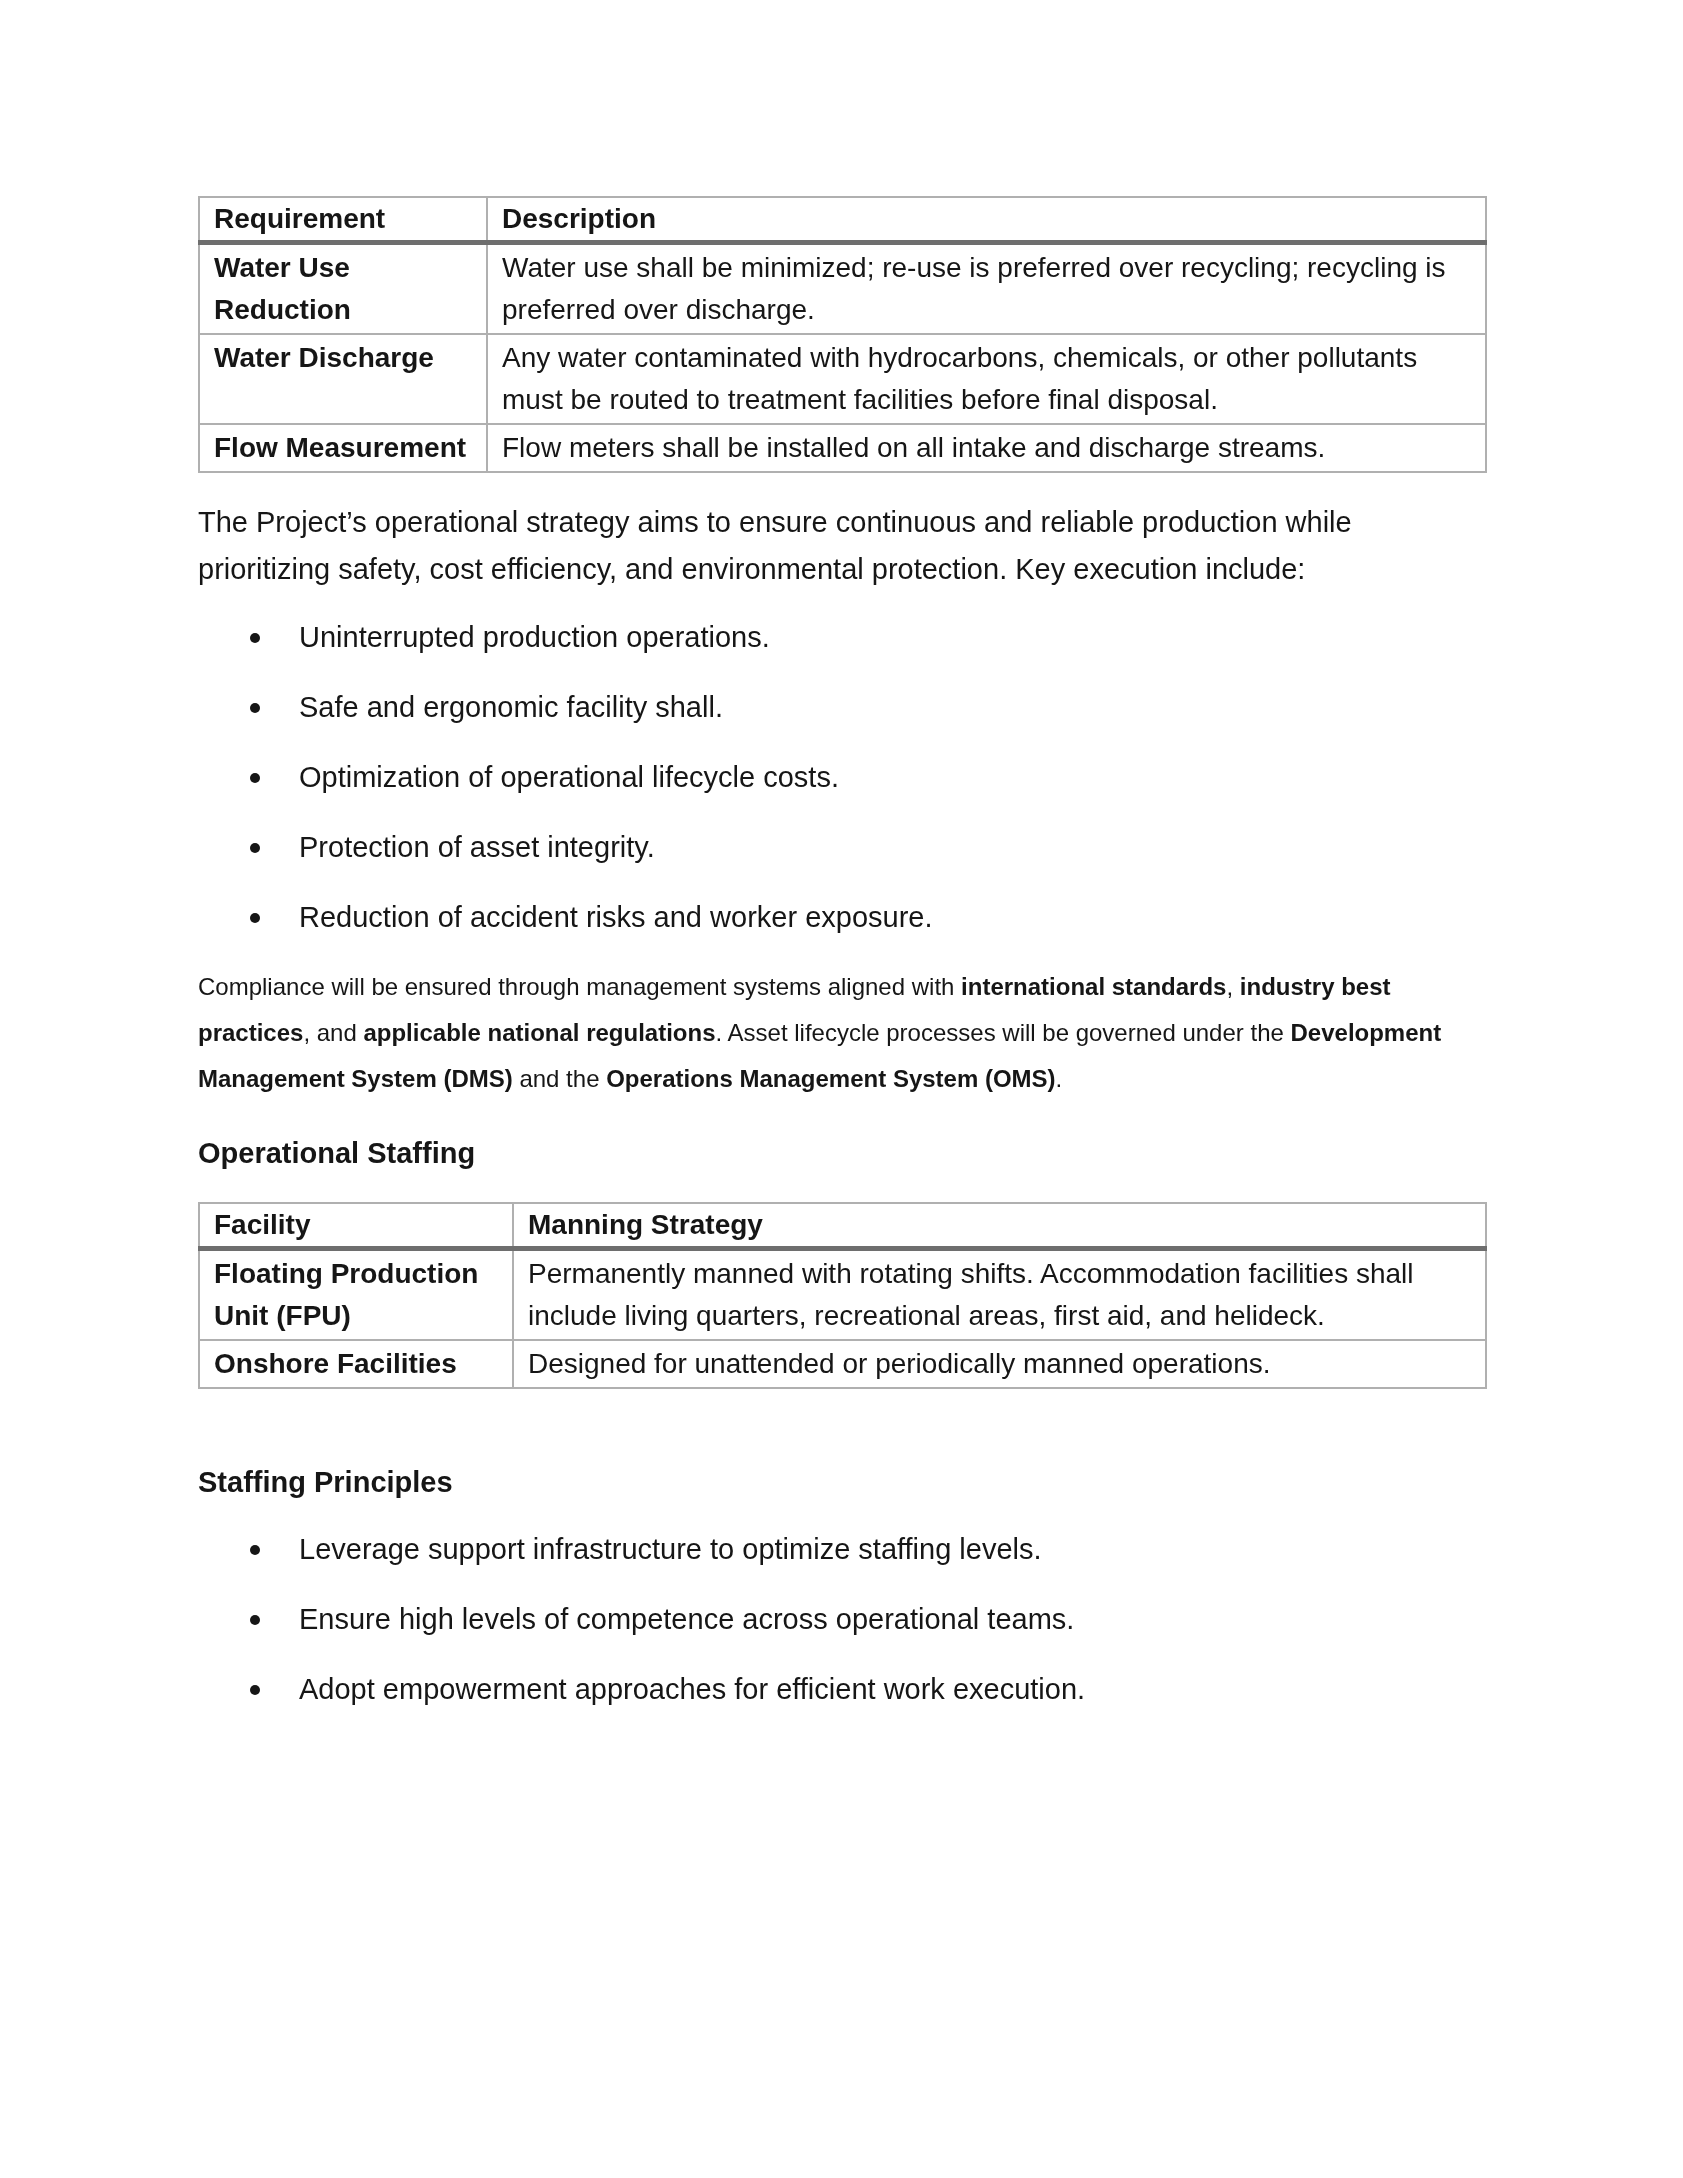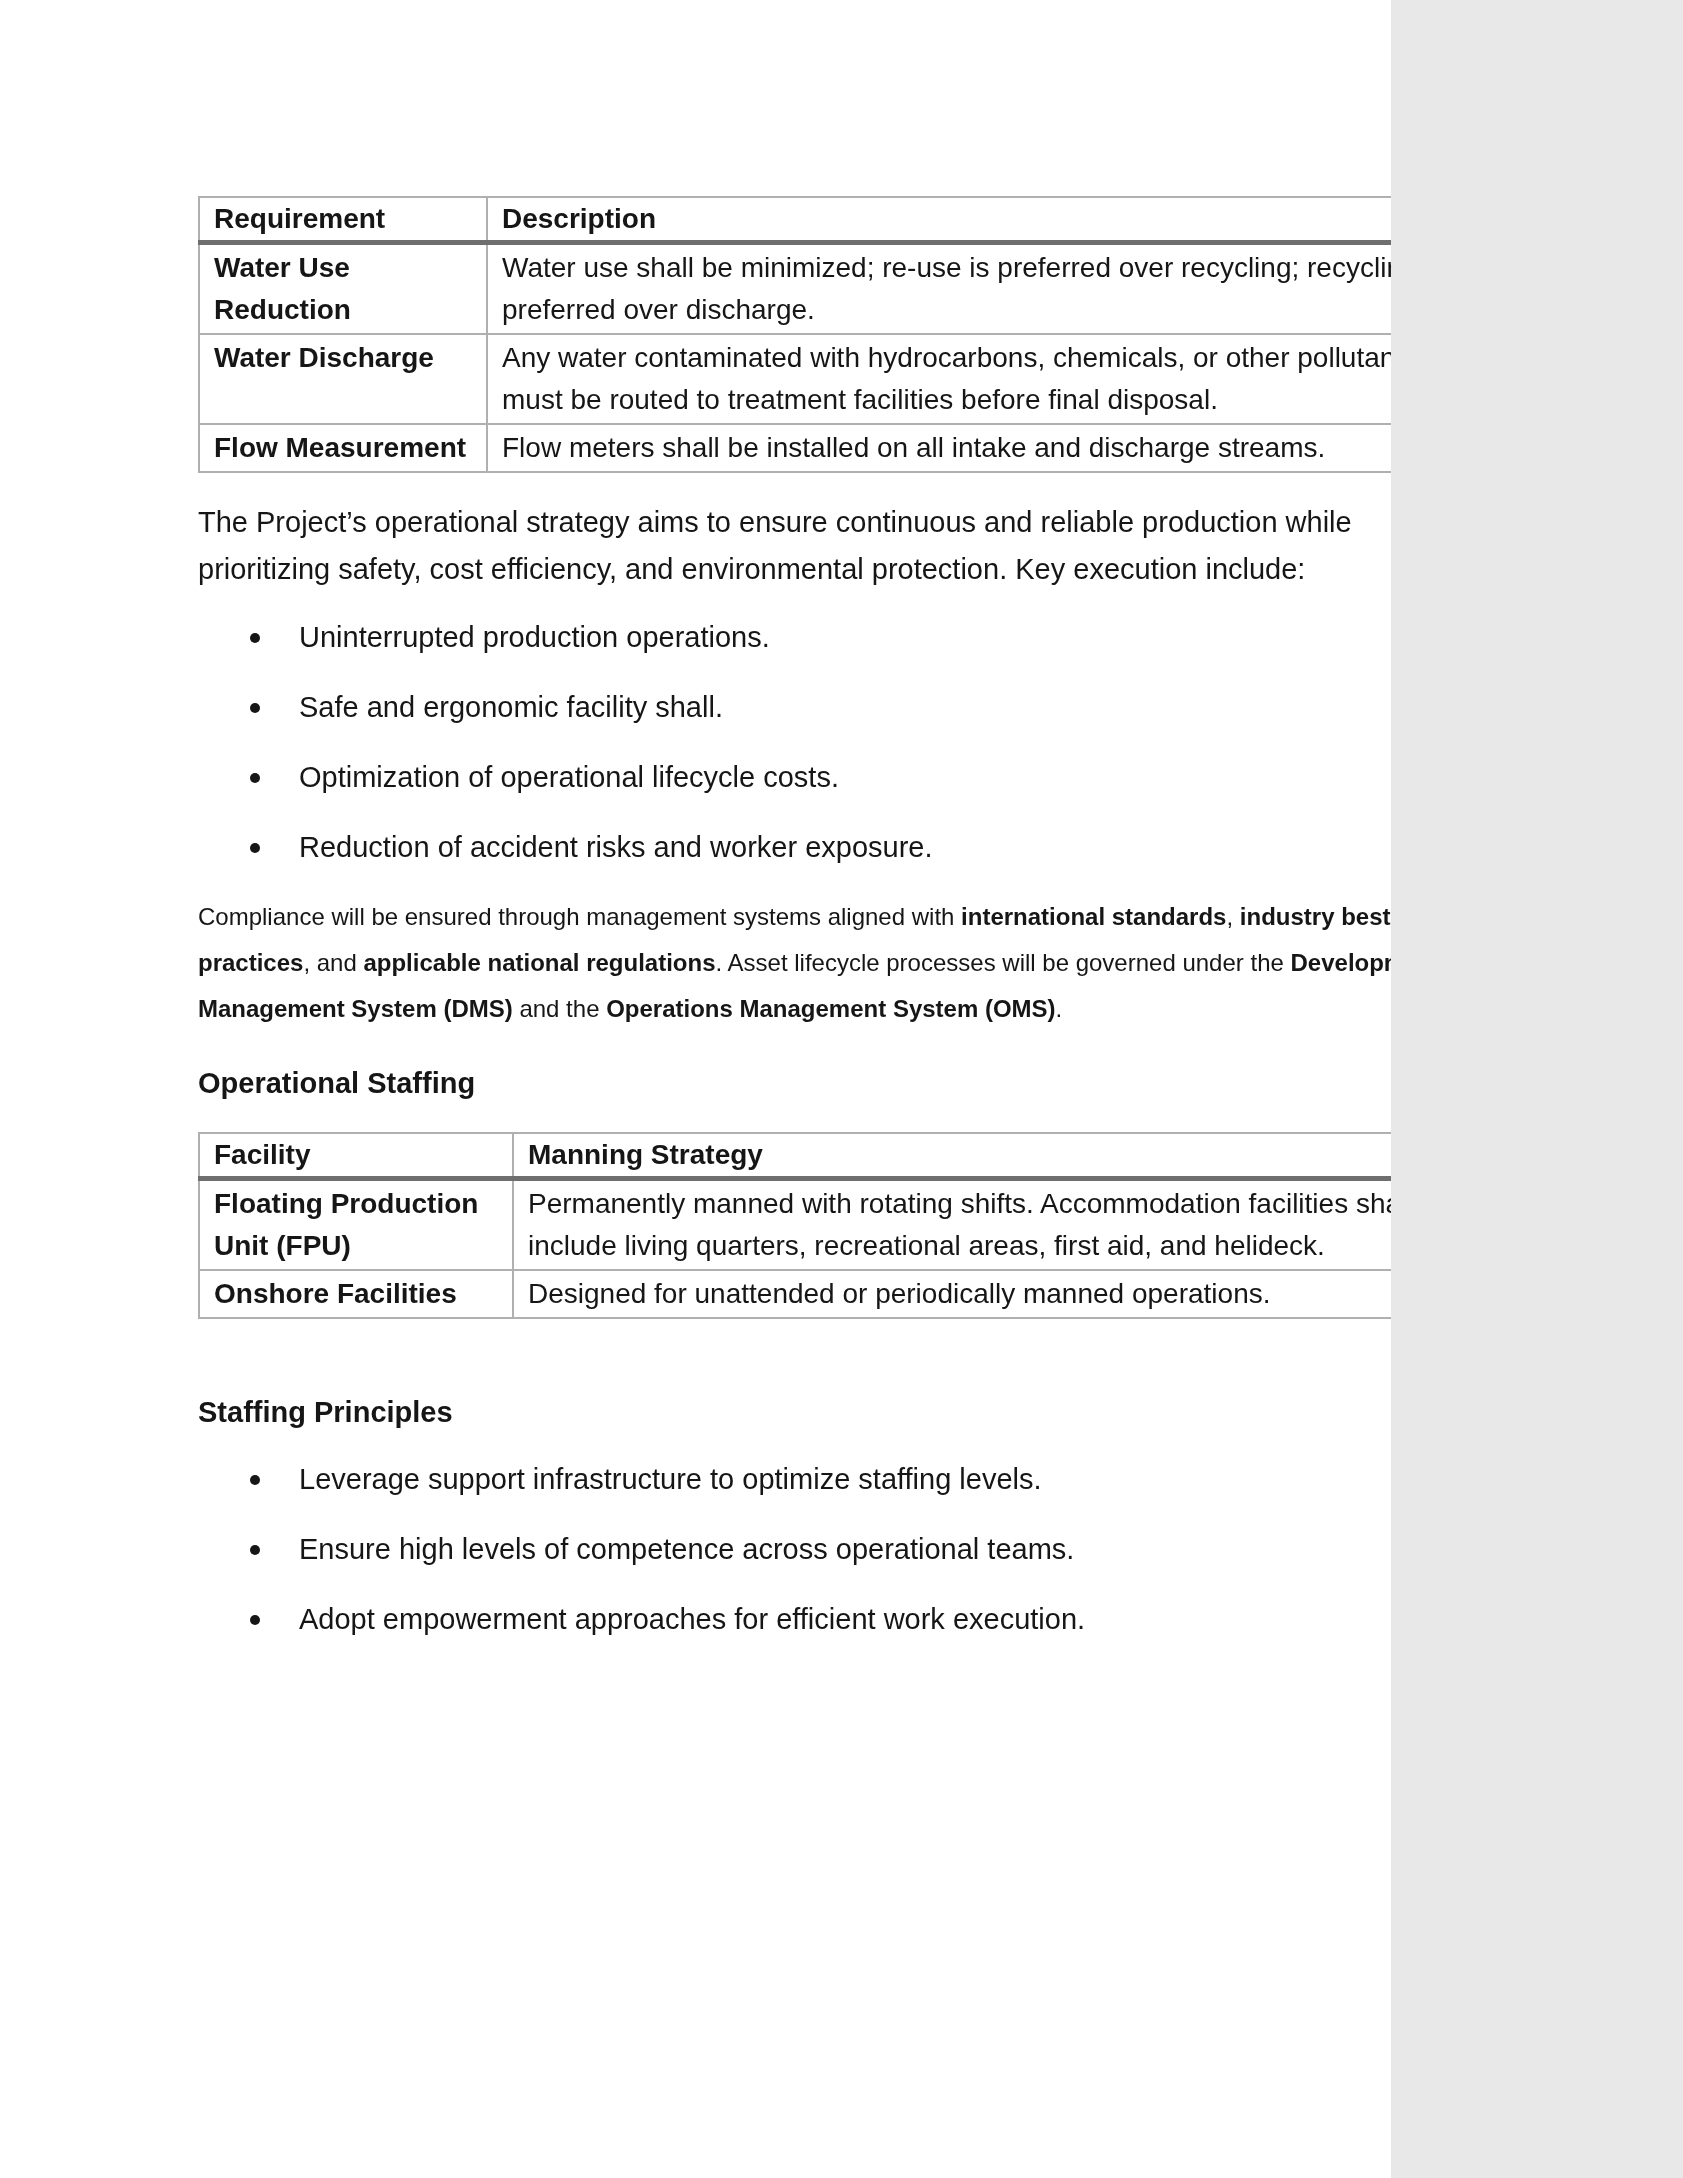--- a/index.html
+++ b/index.html
@@ -1,18 +1,18 @@
 <!DOCTYPE html>
 <html><head>
 <meta charset="utf-8">
 <style>
   html,body{margin:0;padding:0;background:#e8e8e8;}
   .page{
     position:relative;
-    width:1391px;height:2178px;
+    width:1683px;height:2178px;
     background:#ffffff;
     font-family:"Liberation Sans", sans-serif;
     color:#161616;
     overflow:hidden;
   }
   .content{
     position:absolute;
     left:198px;top:0;
     width:1287px;
   }
@@ -120,20 +120,21 @@
       </tr>
     </tbody>
       </table>
 
     <div class="para">The Project’s operational strategy aims to ensure continuous and reliable production while prioritizing safety, cost efficiency, and environmental protection. Key execution include:</div>
 
     <ul class="doc-list">
       <li><span class="dot"></span><span>Uninterrupted production operations.</span></li>
       <li><span class="dot"></span><span>Safe and ergonomic facility shall.</span></li>
       <li><span class="dot"></span><span>Optimization of operational lifecycle costs.</span></li>
+      <li><span class="dot"></span><span>Protection of asset integrity.</span></li>
       <li><span class="dot"></span><span>Reduction of accident risks and worker exposure.</span></li>
     </ul>
 
     <div class="para-tight"><span>Compliance will be ensured through management systems aligned with </span><b>international standards</b><span>, </span><b>industry best practices</b><span>, and </span><b>applicable national regulations</b><span>. Asset lifecycle processes will be governed under the </span><b>Development Management System (DMS)</b><span> and the </span><b>Operations Management System (OMS)</b><span>.</span></div>
 
     <div class="h-sub">Operational Staffing</div>
 
     <table class="doc-table" id="table2">
       <colgroup>
           <col class="c1">

